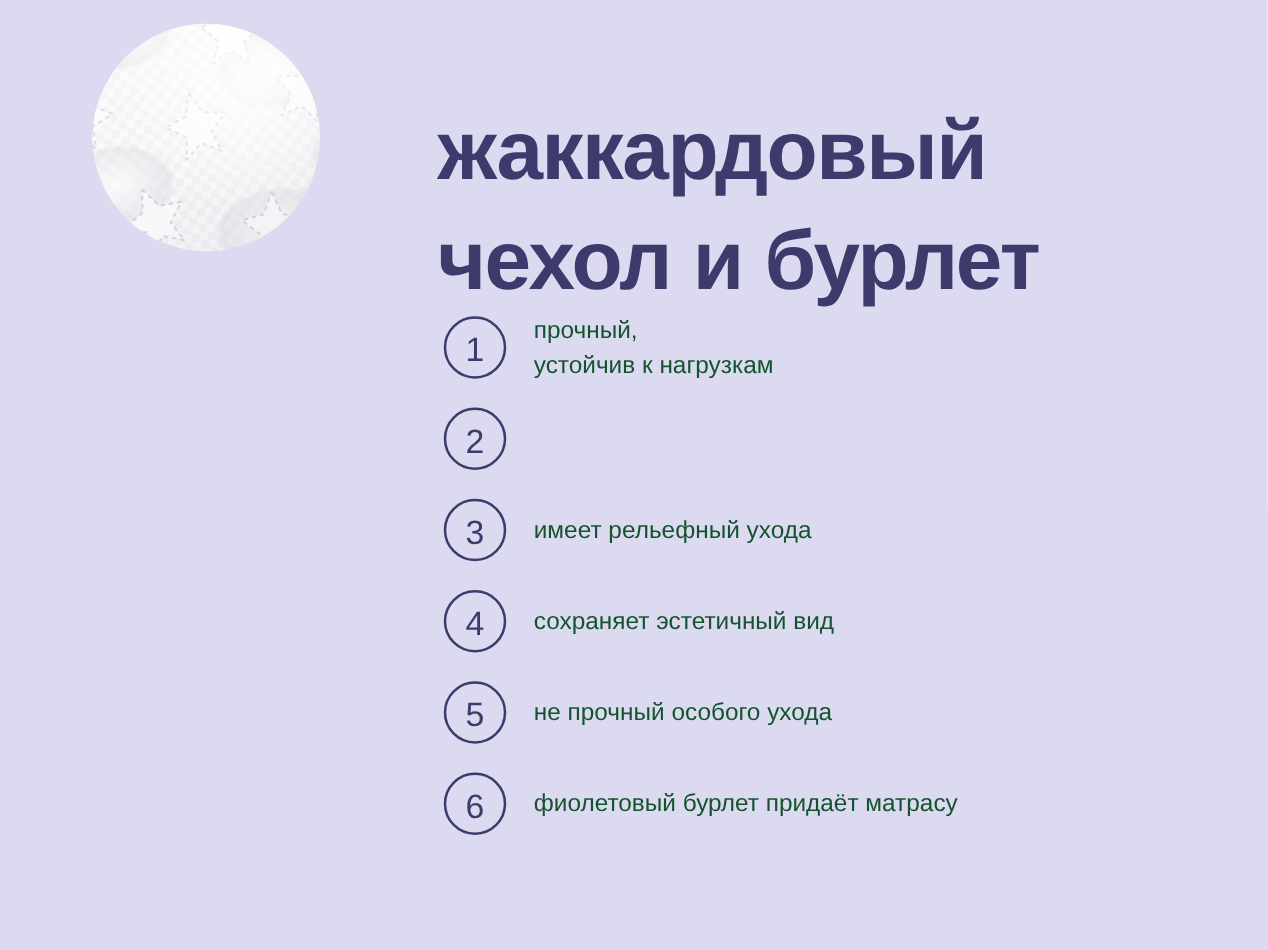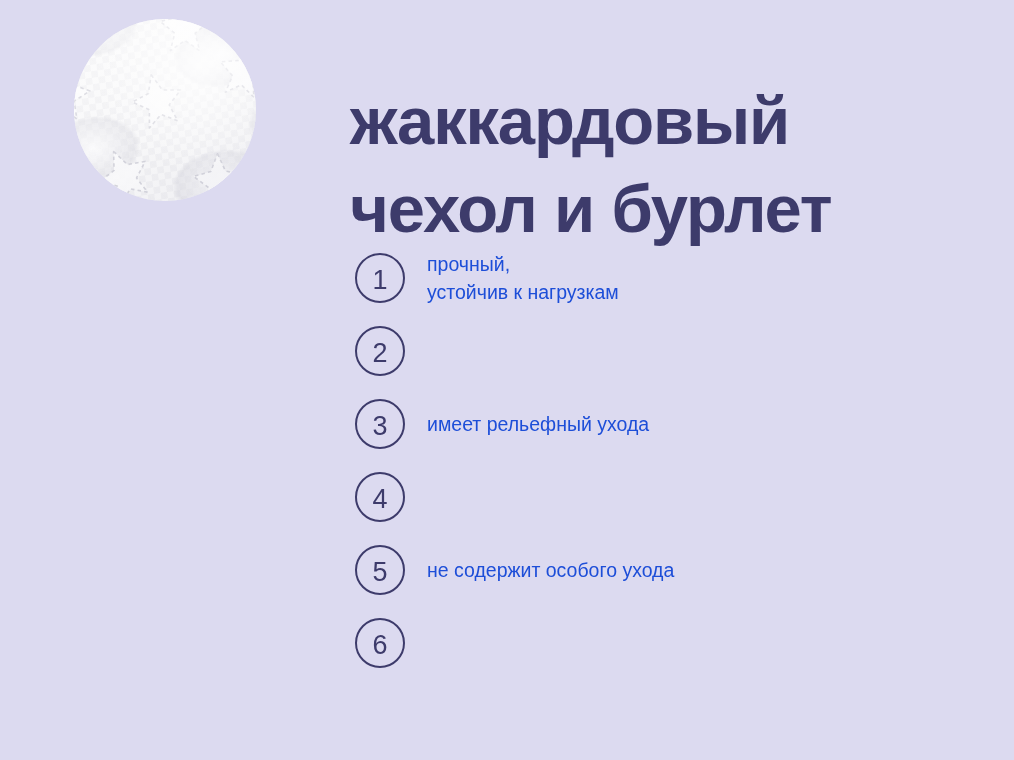--- a/index.html
+++ b/index.html
@@ -103,21 +103,21 @@
     border: 2px solid #3d3b6b;
     border-radius: 50%;
     color: #3d3b6b;
     font-size: 27px;
     line-height: 50px;
     text-align: center;
     box-sizing: border-box;
   }
   .row-text {
     margin-left: 22px;
-    color: #1d4ed8;
+    color: #14532d;
     font-size: 19.5px;
     line-height: 28px;
     white-space: pre-line;
   }
 </style>
 </head>
 <body>
 
 <div id="slide">
 
@@ -158,25 +158,27 @@
       <div class="num">2</div>
     </div>
 
     <div class="row">
       <div class="num">3</div>
       <div class="row-text">имеет рельефный ухода</div>
     </div>
 
     <div class="row">
       <div class="num">4</div>
+      <div class="row-text">сохраняет эстетичный вид</div>
     </div>
 
     <div class="row">
       <div class="num">5</div>
-      <div class="row-text">не содержит особого ухода</div>
+      <div class="row-text">не прочный особого ухода</div>
     </div>
 
     <div class="row">
       <div class="num">6</div>
+      <div class="row-text">фиолетовый бурлет придаёт матрасу</div>
     </div>
 
   </div>
 </div>
 
 </body></html>

